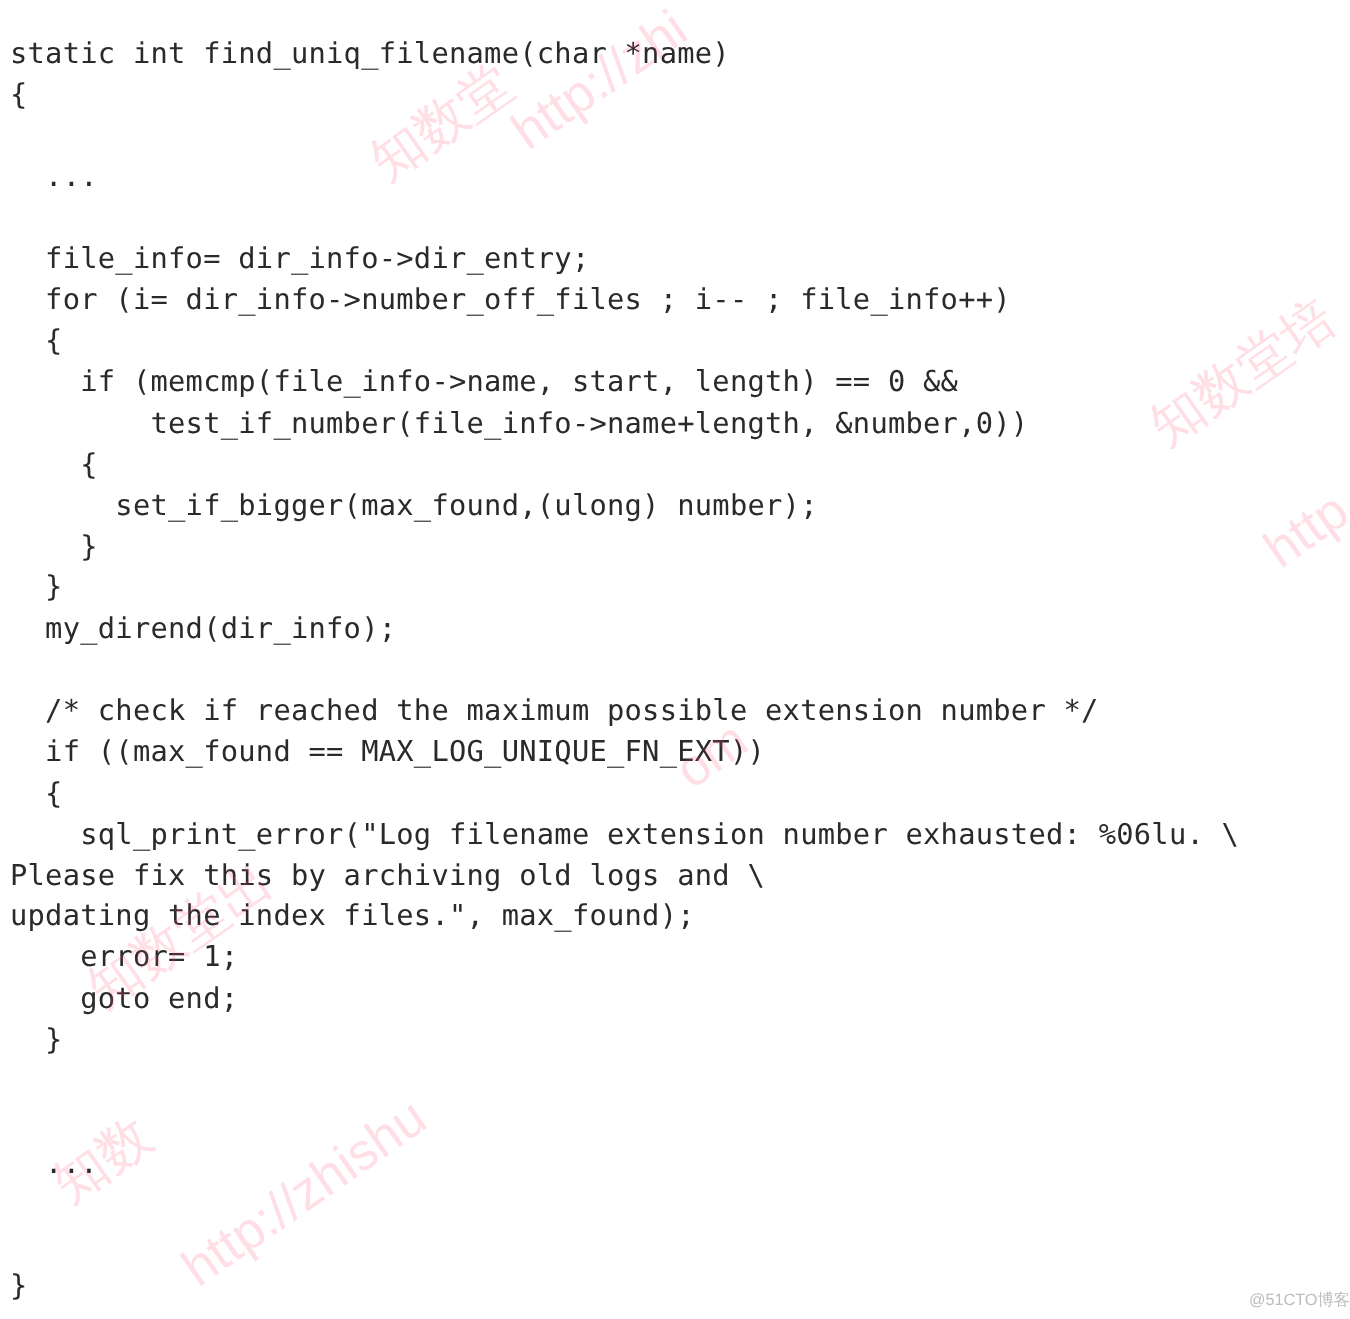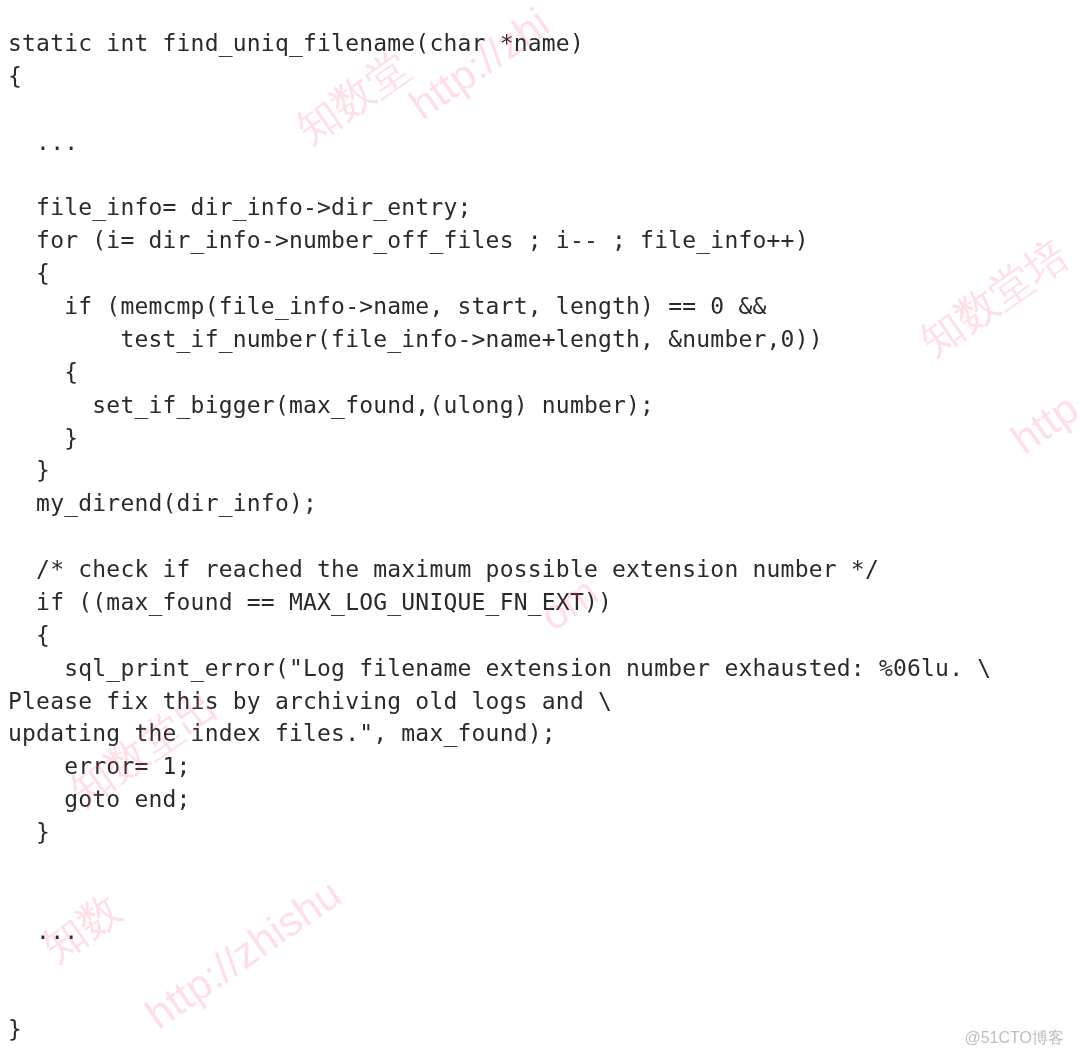--- a/index.html
+++ b/index.html
@@ -28,24 +28,24 @@
     font-weight: 500;
     color: rgba(255, 80, 110, 0.18);
     transform-origin: center center;
     transform: rotate(-35deg);
     pointer-events: none;
     white-space: nowrap;
     user-select: none;
   }
   .attribution {
     position: absolute;
-    right: 16px;
+    right: 0;
     bottom: 6px;
     font-family: "PingFang SC", "Microsoft YaHei", sans-serif;
-    font-size: 16px;
+    font-size: 13px;
     color: #bdbdbd;
   }
 </style>
 </head>
 <body>
 
 <div class="watermark" style="left:290px; top:70px;">知数堂</div>
 <div class="watermark" style="left:400px; top:40px;">http://zhi</div>
 <div class="watermark" style="left:910px; top:270px;">知数堂培</div>
 <div class="watermark" style="left:1010px; top:400px;">http</div>

